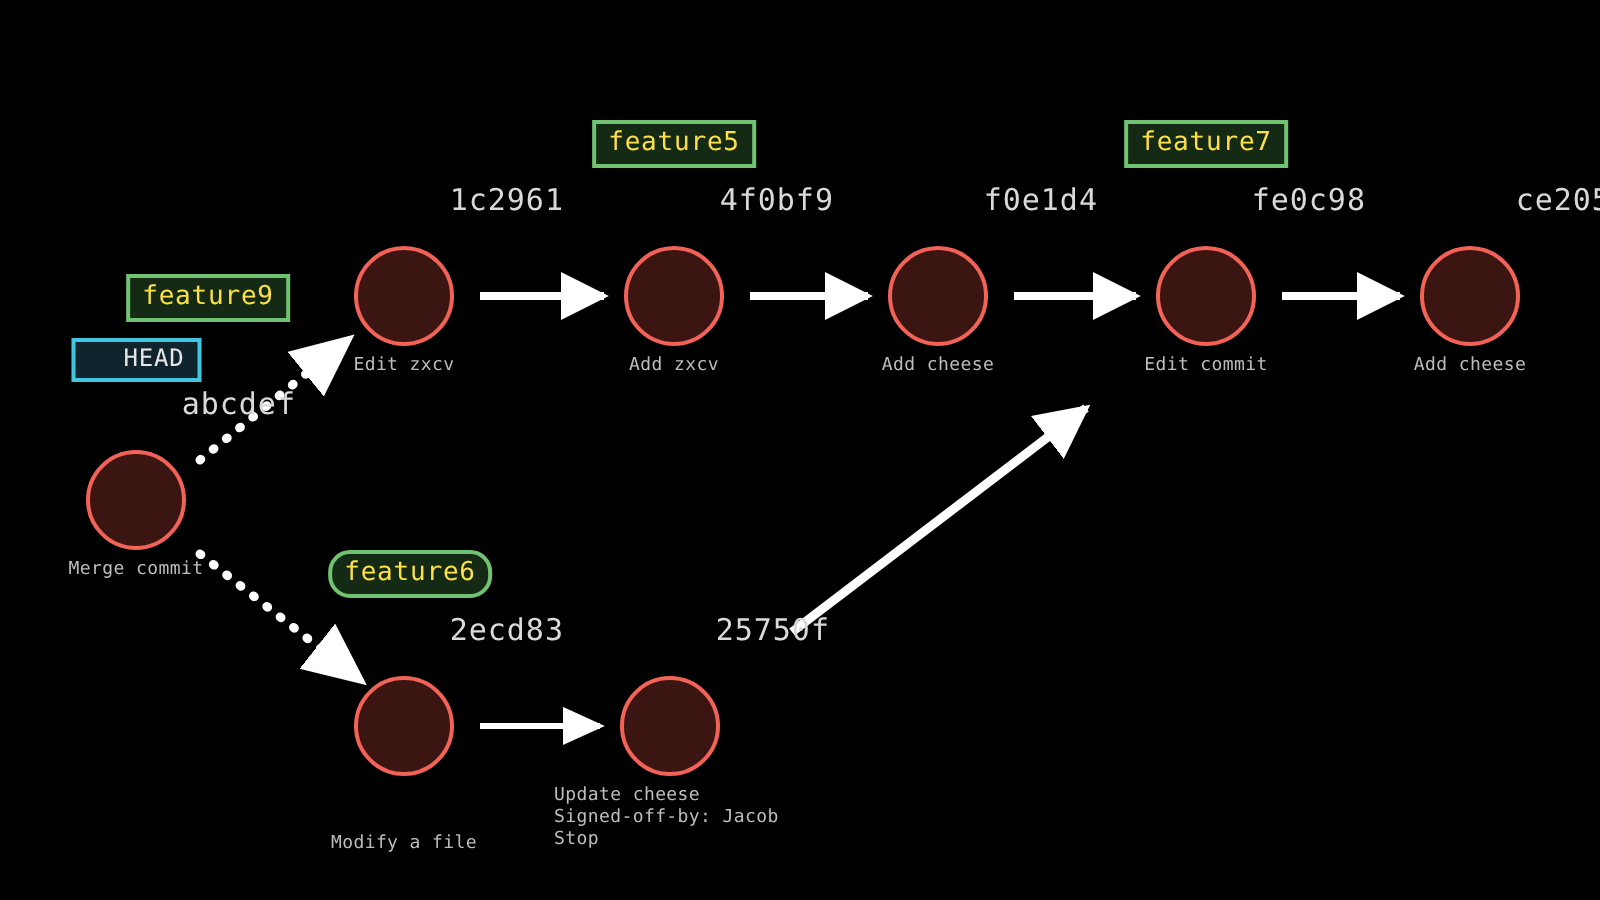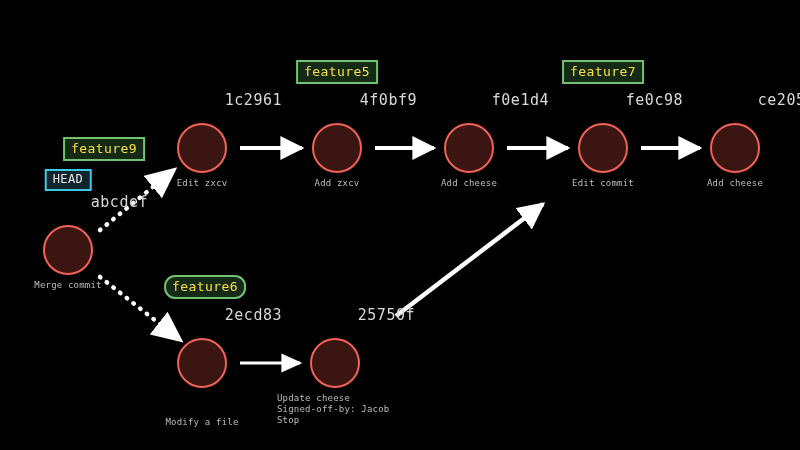--- a/index.html
+++ b/index.html
@@ -76,21 +76,21 @@
   .badge-branch {
     background: #142a14;
     border: 2px solid #71c271;
     color: #fde047;
   }
   .badge-head {
     background: #10242e;
     border: 2px solid #3fc6e0;
     color: #e6e6e6;
     font-size: 12px;
-    padding: 1px 6px 2px 6px;
+    padding: 1px 6px 2px 24px;
   }
 </style>
 </head>
 <body>
 
 <div id="canvas">
 
   <svg id="edges" width="800" height="450" viewBox="0 0 800 450" xmlns="http://www.w3.org/2000/svg">
     <defs>
       <marker id="arrowhead" markerWidth="7" markerHeight="7" refX="5.4" refY="3" orient="auto" markerUnits="strokeWidth">

